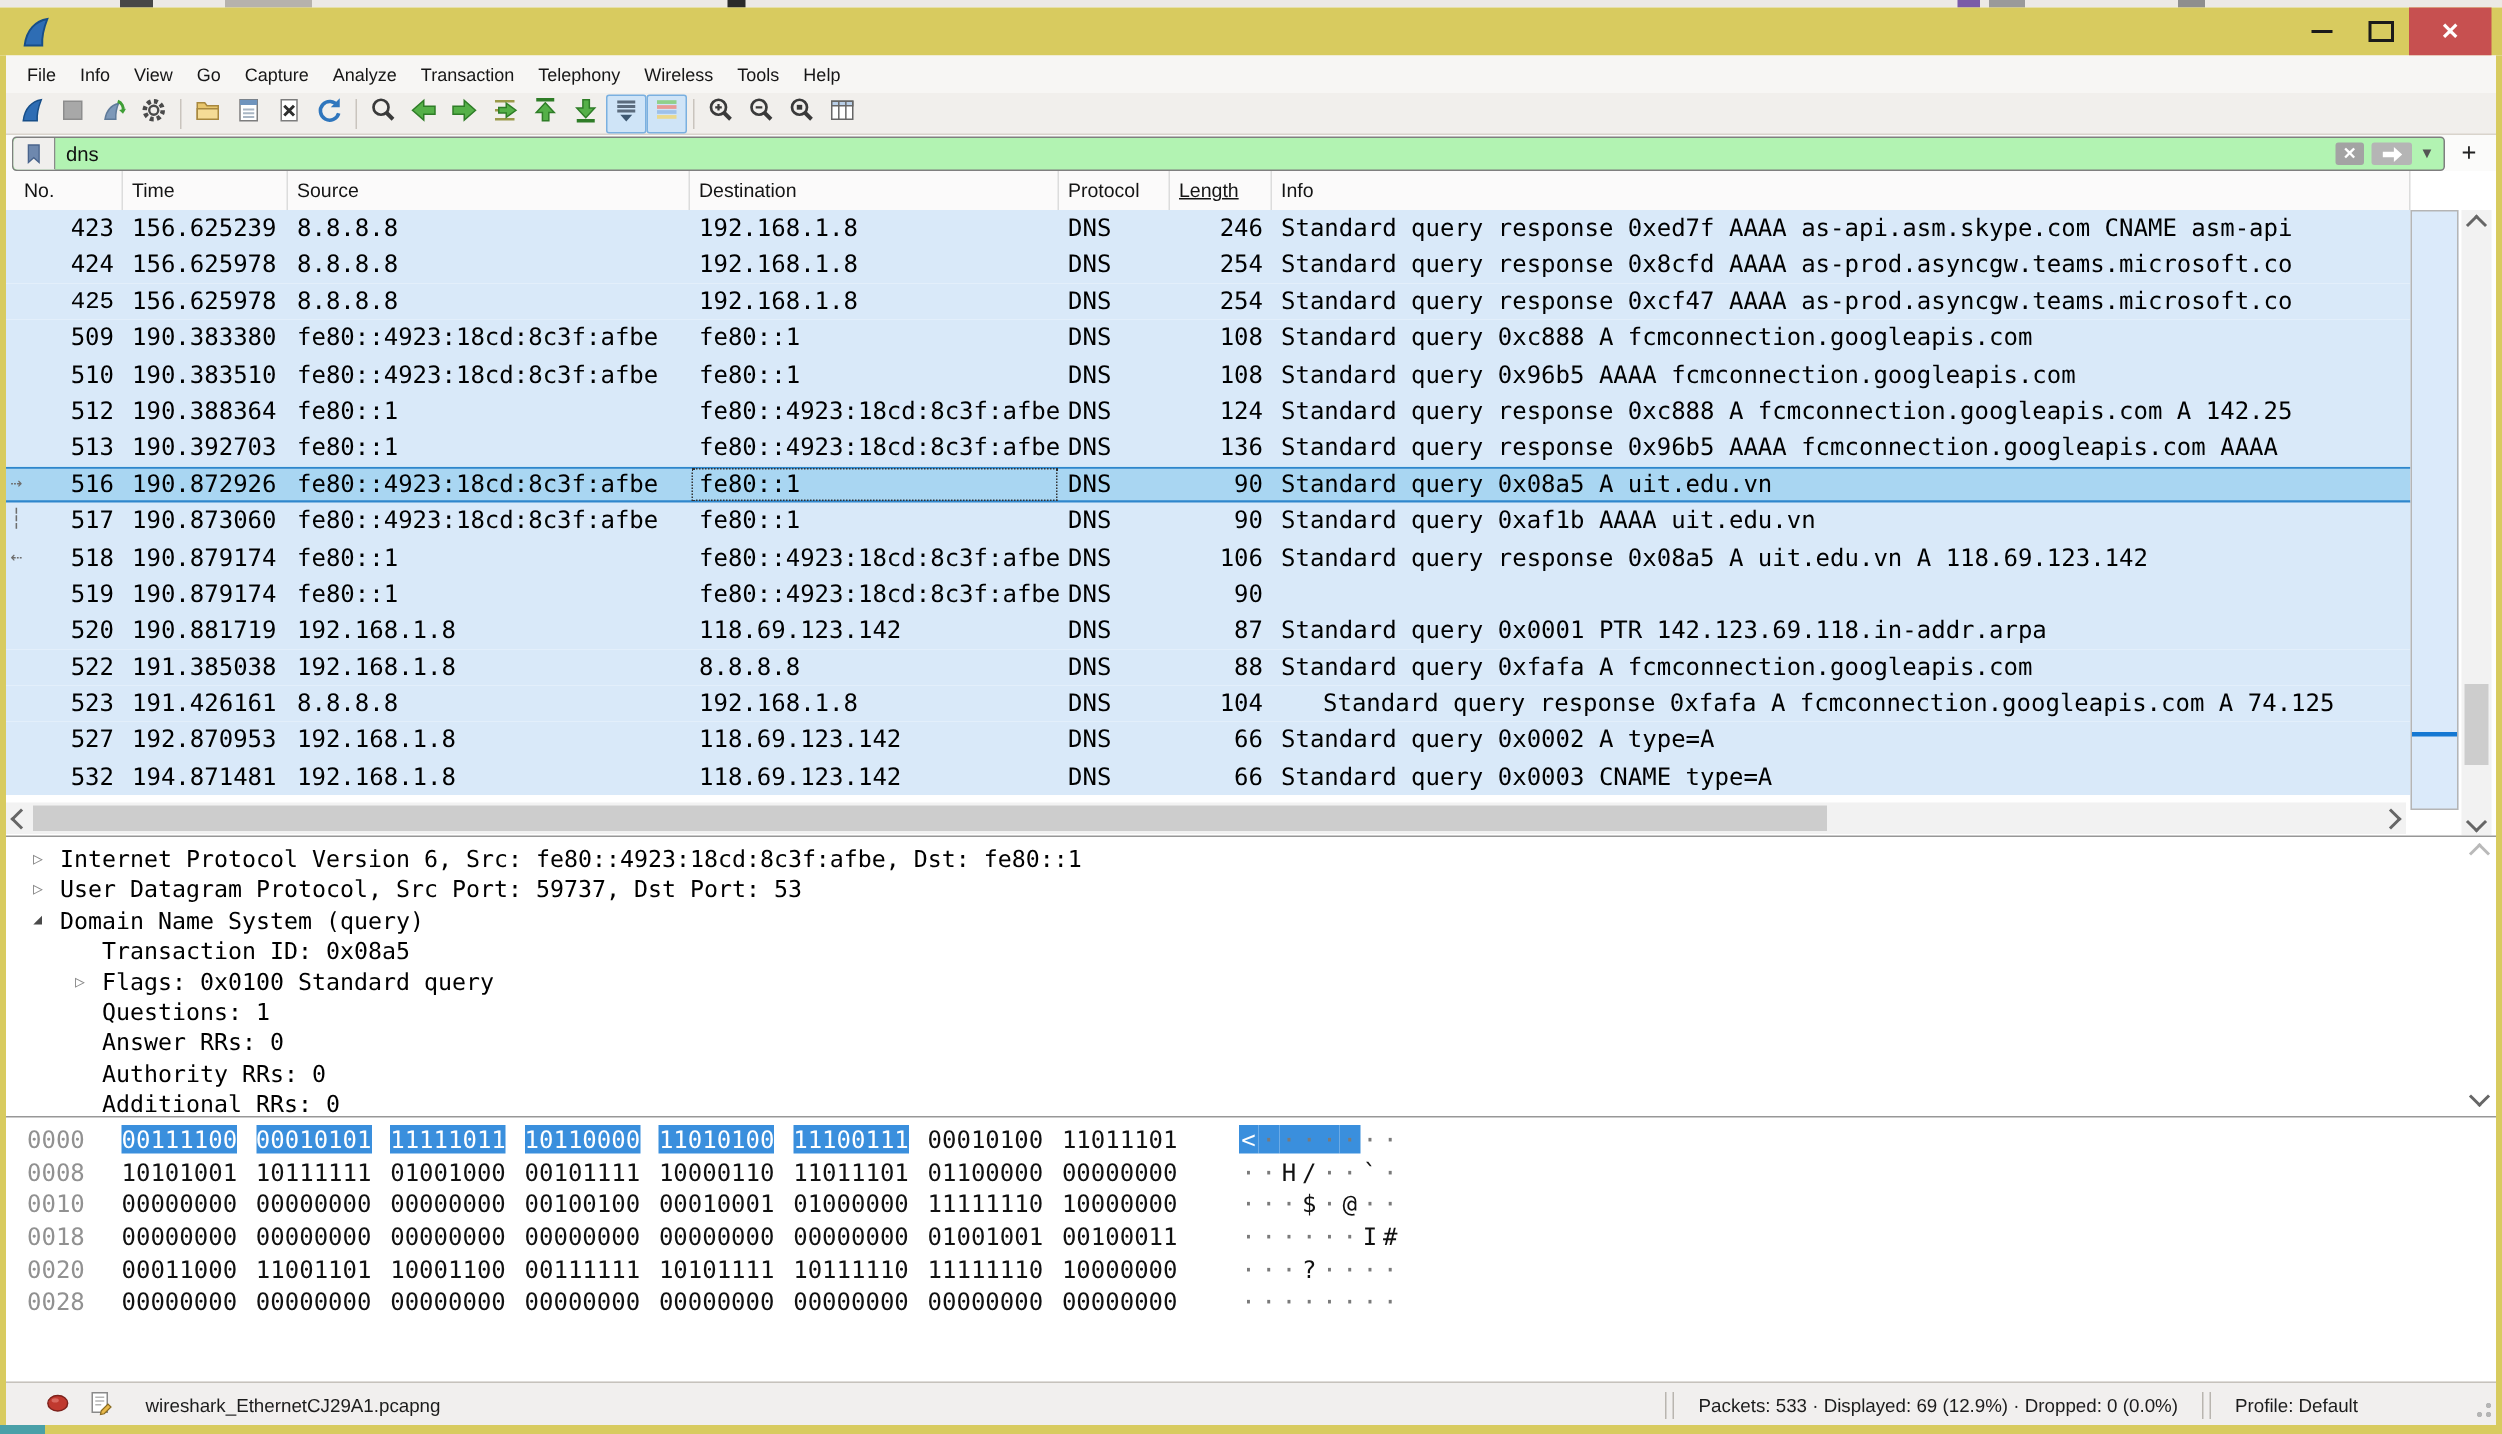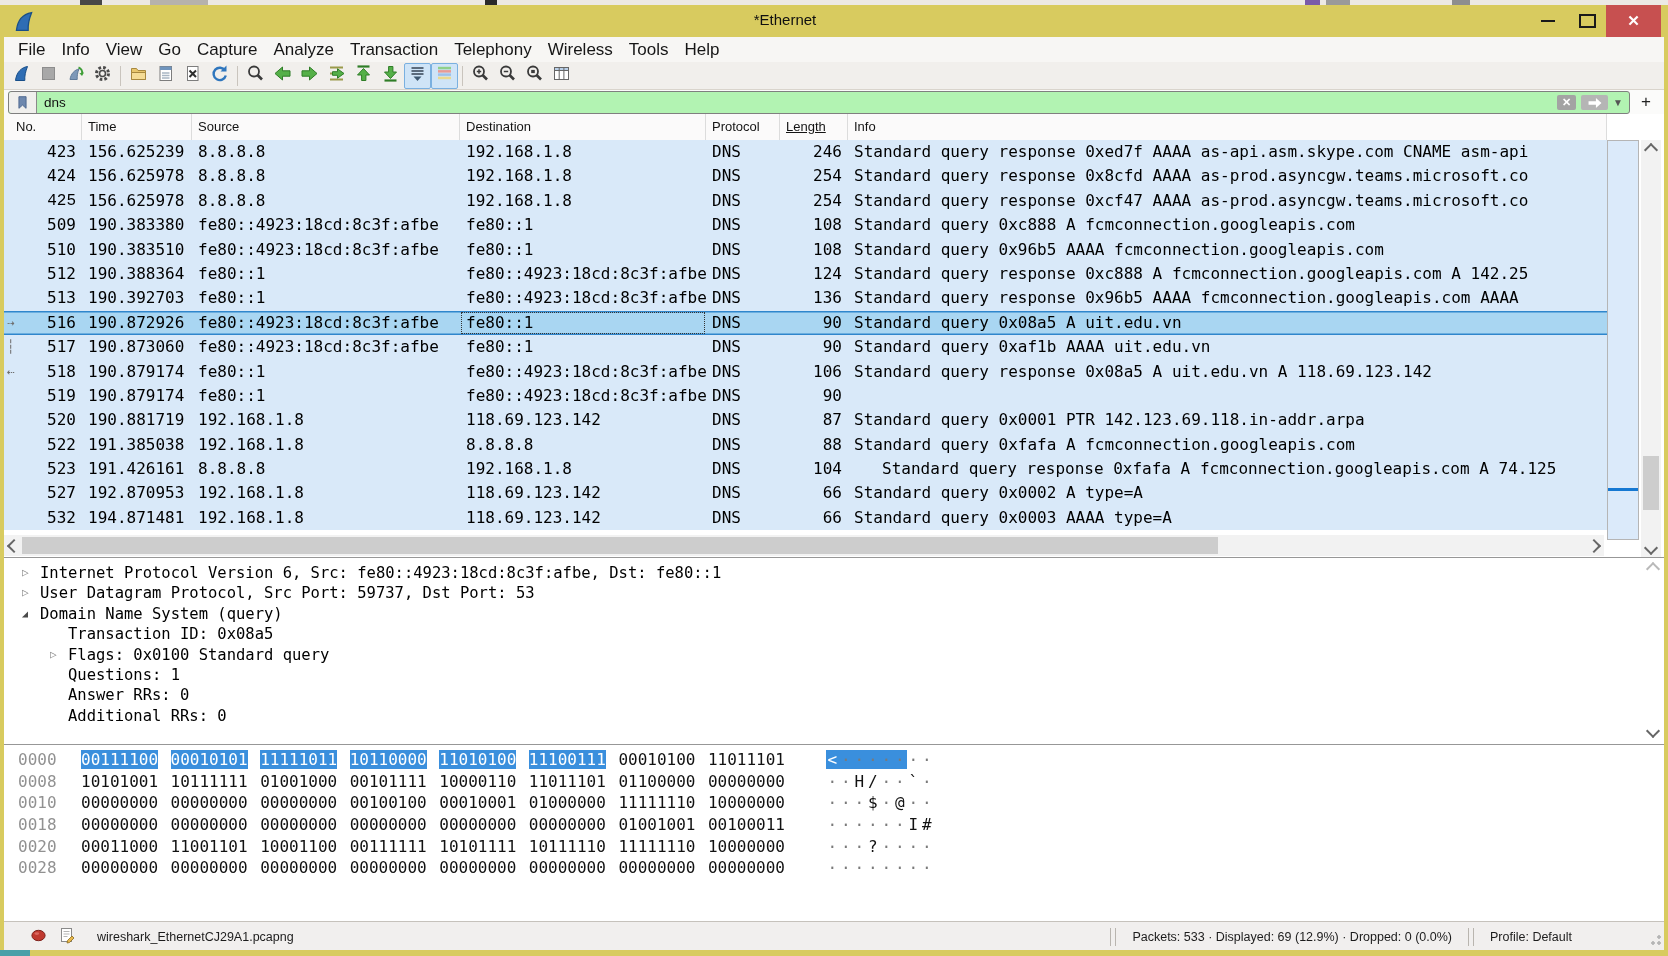--- a/index.html
+++ b/index.html
@@ -20,21 +20,21 @@
   #btn-min .bar{width:14px;height:2px;background:#1a1a1a;}
   #btn-max{left:1568px;width:38px;}
   #btn-max .box{width:13px;height:10px;border:2px solid #1a1a1a;}
   #btn-close{left:1606px;width:55px;background:#c75050;color:#fff;font-size:15px;font-weight:bold;}
 
   
   .goldedge{background:#d8cb5f;}
 
   
   #menubar{left:4px;top:37px;width:1660px;height:25px;background:#f7f6f4;display:flex;align-items:center;padding-left:6px;box-sizing:border-box;}
-  .menu-item{font-size:17px;color:#161616;padding:3px 8px;}
+  .menu-item{font-size:12px;color:#161616;padding:3px 8px;}
 
   
   #toolbar{left:4px;top:62px;width:1660px;height:28px;background:#f1efec;border-bottom:1px solid #d9d4cc;display:flex;align-items:center;padding-left:4px;box-sizing:border-box;}
   .tbtn{width:25px;height:24px;display:flex;align-items:center;justify-content:center;border:1px solid transparent;border-radius:2px;}
   .tbtn.active{background:#cfe4f7;border:1px solid #7ab0e0;}
   .tsep{width:1px;height:20px;background:#c9c4bd;margin:0 4px;}
 
   
   #filterbar{left:4px;top:90px;width:1660px;height:24px;background:#fbfbfa;}
   #filter-field{position:absolute;left:4px;top:1px;width:1620px;height:21px;background:#b2f3b2;border:1px solid #7f7f7f;border-radius:3px;display:flex;align-items:center;}
@@ -116,21 +116,20 @@
   <div class="frag" style="left:1326px;width:24px;background:#9a9a9a;"></div>
   <div class="frag" style="left:1452px;width:18px;background:#8e8e8e;"></div>
 </div>
 
 <div id="titlebar" class="abs">
   <span id="title-fin">
     <svg width="24" height="25" viewBox="0 0 19 19">
         <path d="M3.5 16.5 C4.5 8 9.5 3.5 15.5 2.5 C13.5 7.5 12.5 12 12.8 16.5 Z" fill="#2e6db4" stroke="#174e88" stroke-width="1"></path>
       </svg>
   </span>
-  <span id="win-title">*Ethernet</span>
   <div id="btn-min" class="wctl">
       <span class="bar"></span>
     </div>
   <div id="btn-max" class="wctl">
       <span class="box"></span>
     </div>
   <div id="btn-close" class="wctl">✕</div>
 </div>
 
 <div class="abs goldedge" style="left:0;top:37px;width:4px;height:913px;"></div>
@@ -446,21 +445,21 @@
       <div class="pcell num" style="width: 68px;">66</div>
       <div class="pcell left" style="width: 759px;">Standard query 0x0002 A type=A</div>
     </div>
     <div class="prow">
       <div class="pcell num" style="width: 78px;">532</div>
       <div class="pcell left" style="width: 110px;">194.871481</div>
       <div class="pcell left" style="width: 268px;">192.168.1.8</div>
       <div class="pcell left" style="width: 246px;">118.69.123.142</div>
       <div class="pcell left" style="width: 74px;">DNS</div>
       <div class="pcell num" style="width: 68px;">66</div>
-      <div class="pcell left" style="width: 759px;">Standard query 0x0003 AAAA type=A</div>
+      <div class="pcell left" style="width: 759px;">Standard query 0x0003 CNAME type=A</div>
     </div>
   </div>
 
 <div id="minimap" class="abs">
   <div id="minimap-mark"></div>
 </div>
 <div id="vscroll" class="abs">
   <span class="chev up" style="left:5px;top:5px;"></span>
   <div id="vthumb"></div>
   <span class="chev down" style="left:5px;top:403px;"></span>
@@ -472,20 +471,21 @@
 </div>
 
 <div id="details" class="abs">
     <div class="dline"><span class="tri c" style="left: 18px;">▷</span><span class="dtext" style="left: 36px;">Internet Protocol Version 6, Src: fe80::4923:18cd:8c3f:afbe, Dst: fe80::1</span></div>
     <div class="dline"><span class="tri c" style="left: 18px;">▷</span><span class="dtext" style="left: 36px;">User Datagram Protocol, Src Port: 59737, Dst Port: 53</span></div>
     <div class="dline"><span class="tri e" style="left: 18px;">◢</span><span class="dtext" style="left: 36px;">Domain Name System (query)</span></div>
     <div class="dline"><span class="dtext" style="left: 64px;">Transaction ID: 0x08a5</span></div>
     <div class="dline"><span class="tri c" style="left: 46px;">▷</span><span class="dtext" style="left: 64px;">Flags: 0x0100 Standard query</span></div>
     <div class="dline"><span class="dtext" style="left: 64px;">Questions: 1</span></div>
     <div class="dline"><span class="dtext" style="left: 64px;">Answer RRs: 0</span></div>
+    <div class="dline"><span class="dtext" style="left: 64px;">Authority RRs: 0</span></div>
     <div class="dline"><span class="dtext" style="left: 64px;">Additional RRs: 0</span></div>
   </div>
 <div id="dscroll" class="abs">
   <span class="chev up" style="left:4px;top:4px;opacity:.45;"></span>
   <span class="chev down" style="left:4px;top:166px;"></span>
 </div>
 
 <div id="bytes" class="abs">
     <div class="brow"><span class="boff">0000</span><span class="bgroups"><span class="bgrp hl">00111100</span><span class="bgrp hl">00010101</span><span class="bgrp hl">11111011</span><span class="bgrp hl">10110000</span><span class="bgrp hl">11010100</span><span class="bgrp hl">11100111</span><span class="bgrp">00010100</span><span class="bgrp">11011101</span></span><span class="bascii"><span class="bch hl">&lt;</span><span class="bch dot hl">·</span><span class="bch dot hl">·</span><span class="bch dot hl">·</span><span class="bch dot hl">·</span><span class="bch dot hl">·</span><span class="bch dot">·</span><span class="bch dot">·</span></span></div>
     <div class="brow"><span class="boff">0008</span><span class="bgroups"><span class="bgrp">10101001</span><span class="bgrp">10111111</span><span class="bgrp">01001000</span><span class="bgrp">00101111</span><span class="bgrp">10000110</span><span class="bgrp">11011101</span><span class="bgrp">01100000</span><span class="bgrp">00000000</span></span><span class="bascii"><span class="bch dot">·</span><span class="bch dot">·</span><span class="bch">H</span><span class="bch">/</span><span class="bch dot">·</span><span class="bch dot">·</span><span class="bch">`</span><span class="bch dot">·</span></span></div>

